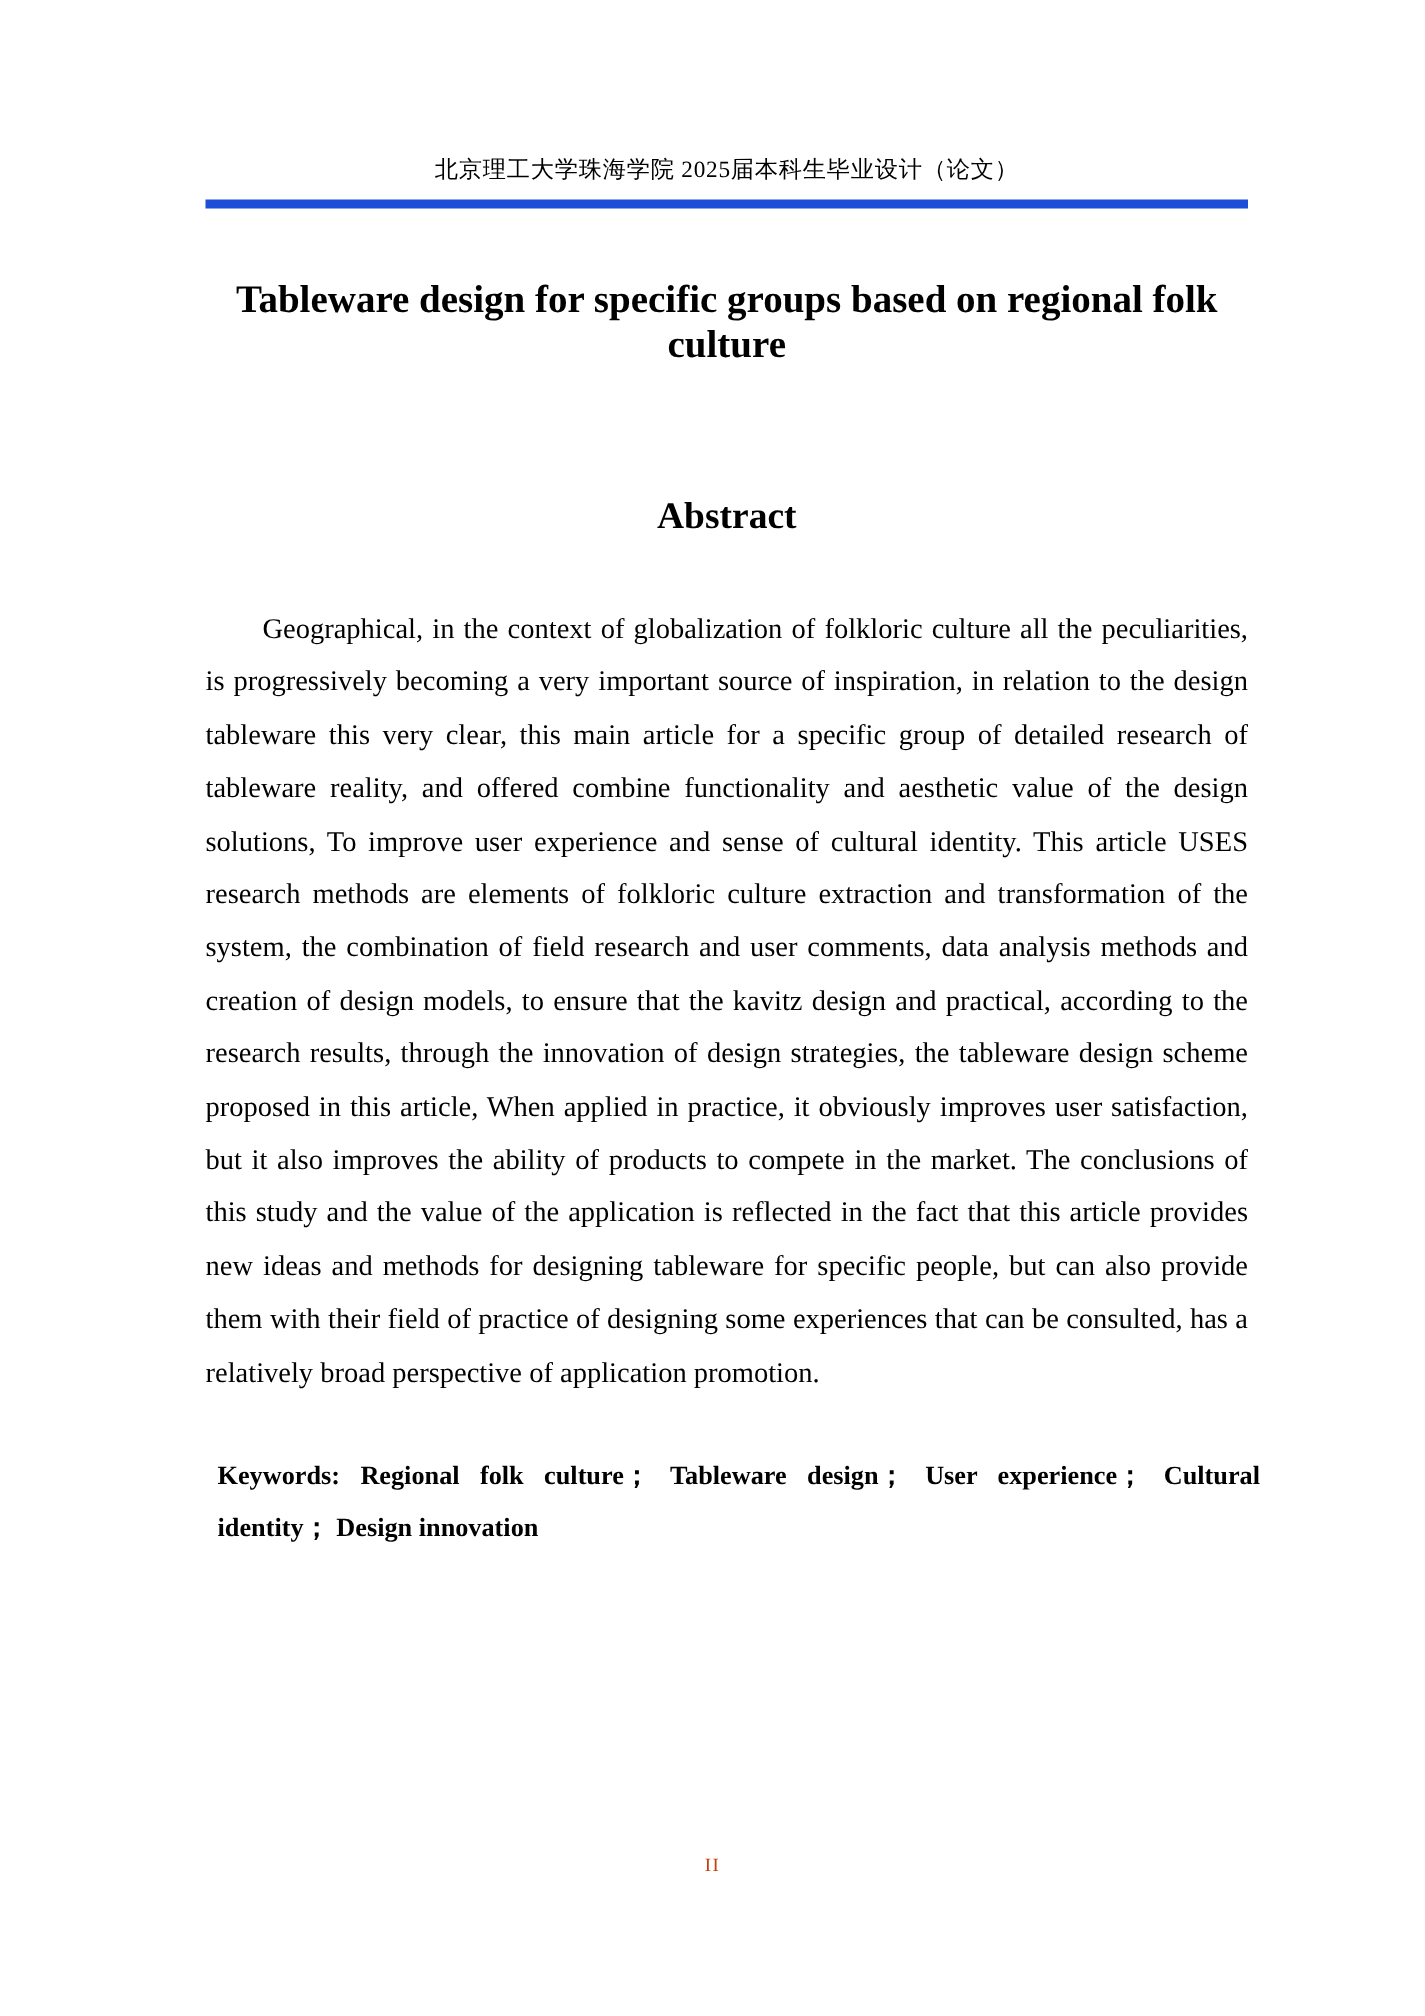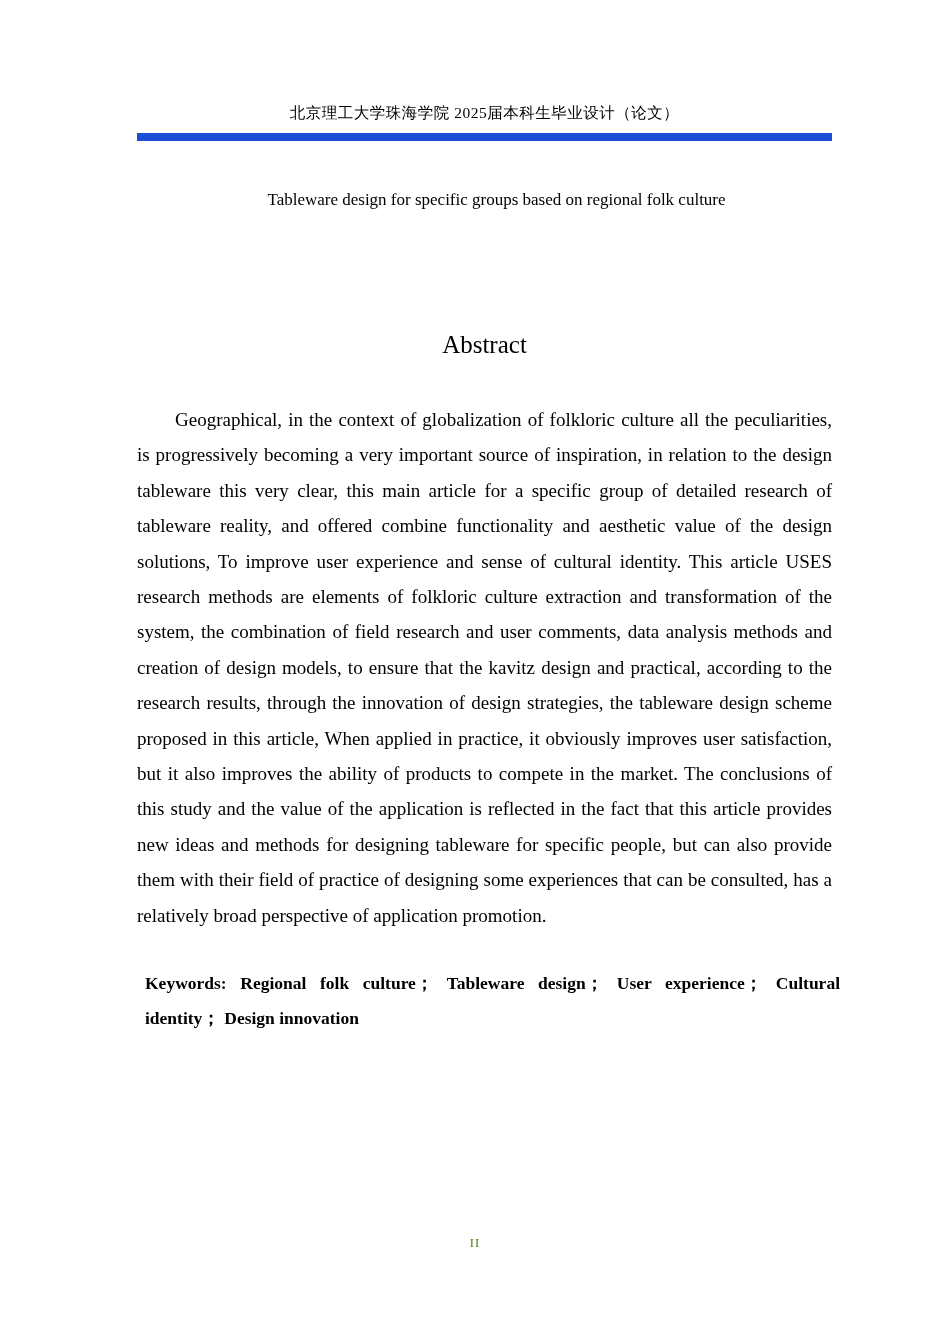--- a/index.html
+++ b/index.html
@@ -16,41 +16,41 @@
   }
   .header {
     position: absolute;
     top: 103px;
     left: 137px;
     width: 695px;
     text-align: center;
     font-size: 15.5px;
     letter-spacing: 0.5px;
     padding-bottom: 9px;
-    border-bottom: 8px solid #1d4ed8;
+    border-bottom: 6px solid #1d4ed8;
     white-space: nowrap;
   }
   .doc-title {
     position: absolute;
     top: 185px;
-    left: 149px;
+    left: 137px;
     width: 695px;
     text-align: center;
-    font-weight: normal;
-    font-size: 17px;
+    font-weight: bold;
+    font-size: 26px;
     line-height: 30px;
   }
   .abstract-heading {
     position: absolute;
     top: 331px;
     left: 137px;
     width: 695px;
     text-align: center;
     font-size: 25px;
-    font-weight: normal;
+    font-weight: bold;
   }
   .abstract-body {
     position: absolute;
     top: 402px;
     left: 137px;
     width: 695px;
     font-size: 19px;
     line-height: 35.4px;
     text-align: justify;
     text-indent: 38px;
@@ -65,21 +65,21 @@
     font-weight: bold;
     text-align: justify;
   }
   .page-number {
     position: absolute;
     top: 1236px;
     left: 0;
     width: 950px;
     text-align: center;
     font-size: 12.5px;
-    color: #4d7c0f;
+    color: #c2410c;
     letter-spacing: 1px;
   }
 </style>
 </head>
 <body>
 
 <div class="page">
 
   <div class="header">
     <span>北京理工大学珠海学院 2025届本科生毕业设计（论文）</span>

